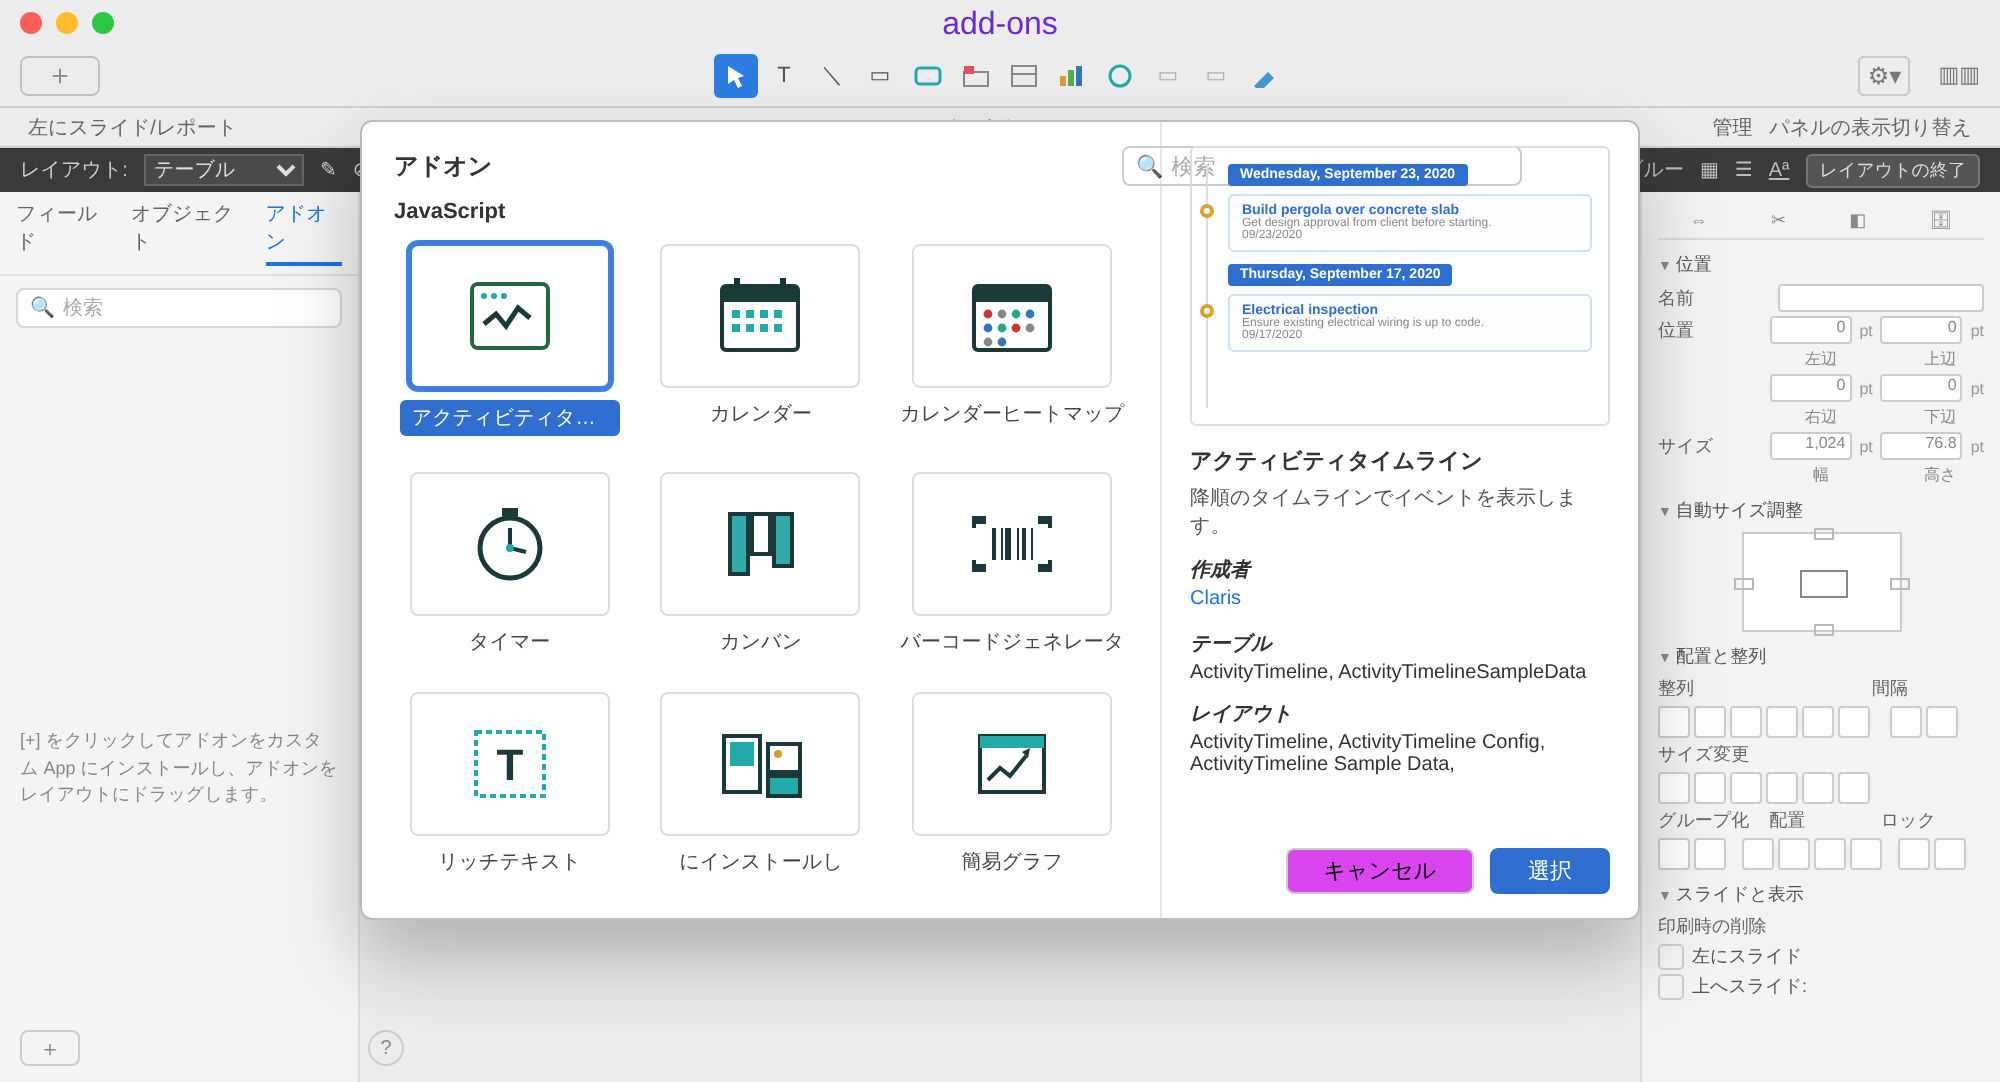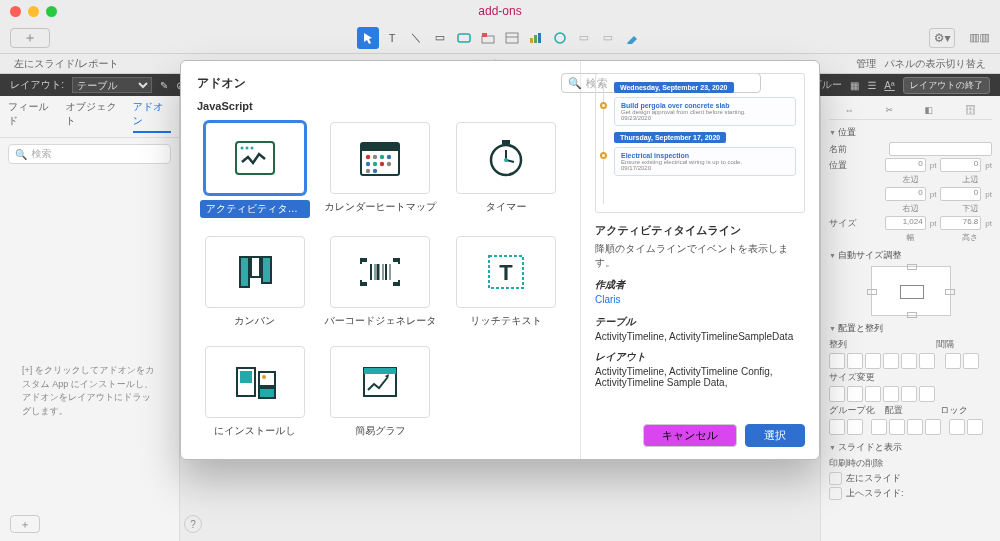--- a/index.html
+++ b/index.html
@@ -2,21 +2,21 @@
 <html><head>
 <meta charset="utf-8">
 <style>
 * { margin:0; padding:0; box-sizing:border-box; font-family:-apple-system,"Hiragino Sans",sans-serif; }
 body { width:1000px; height:541px; background:#ececec; overflow:hidden; position:relative; font-size:11px; color:#333; }
 
 
 .traffic { position:absolute; top:6px; left:10px; display:flex; gap:7px; }
 .traffic span { width:11px; height:11px; border-radius:50%; }
 .tl-r{background:#ff5f57}.tl-y{background:#ffbd2e}.tl-g{background:#28c940}
-.title { text-align:center; font-size:12px; color:#be185d; padding-top:4px; height:22px; }
+.title { text-align:center; font-size:16px; color:#6d28d9; padding-top:4px; height:22px; }
 .toolbar { height:32px; display:flex; align-items:center; justify-content:center; position:relative; background:#ececec; border-bottom:1px solid #d0d0d0; }
 .newtab { position:absolute; left:10px; width:40px; height:20px; border:1px solid #c3c3c3; border-radius:4px; display:flex; align-items:center; justify-content:center; color:#888; font-size:14px; }
 .tbar-icons { display:flex; gap:2px; }
 .tbar-icons span { width:22px; height:22px; display:flex; align-items:center; justify-content:center; border-radius:3px; color:#555; }
 .tbar-icons span.sel { background:#2b7de1; color:#fff; }
 .tbar-right { position:absolute; right:10px; display:flex; gap:14px; align-items:center; color:#777; }
 .gear { width:26px; height:20px; border:1px solid #c8c8c8; border-radius:3px; display:flex; align-items:center; justify-content:center; font-size:12px; }
 .subbar { height:20px; display:flex; align-items:center; justify-content:space-between; padding:0 14px; font-size:10px; color:#666; border-bottom:1px solid #d0d0d0; background:#ececec;}
 .subbar .center { position:absolute; left:50%; transform:translateX(-50%); }
 
@@ -24,21 +24,21 @@
 .darkstrip { height:22px; background:#3a3a3a; color:#ccc; display:flex; align-items:center; padding:0 10px; font-size:10px; gap:8px; }
 .darkstrip select { background:#4a4a4a; border:1px solid #666; color:#ddd; font-size:10px; height:16px; width:80px;}
 .darkstrip .peek { margin-left:auto; color:#bbb; display:flex; gap:8px; align-items:center;}
 .exitbtn{background:#555;border:1px solid #777;color:#ddd;border-radius:3px;font-size:9px;padding:1px 6px;}
 
 
 .leftcol { position:absolute; left:0; top:96px; width:180px; bottom:0; background:#f4f4f4; border-right:1px solid #ddd; }
 .tabs { display:flex; font-size:10px; color:#666; padding:4px 8px; gap:10px; border-bottom:1px solid #e0e0e0;}
 .tabs .act{ color:#1a73e8; border-bottom:2px solid #1a73e8; padding-bottom:3px;}
 .searchsm { margin:6px 8px; height:20px; border:1px solid #d8d8d8; border-radius:4px; background:#fff; display:flex; align-items:center; padding:0 6px; color:#aaa; font-size:10px; gap:4px;}
-.hint { padding:0 22px; margin-top:200px; font-size:9px; color:#888; line-height:1.5;}
+.hint { padding:0 10px; margin-top:200px; font-size:9px; color:#888; line-height:1.5;}
 .plusbtn{position:absolute;left:10px;bottom:8px;width:30px;height:18px;border:1px solid #ccc;border-radius:4px;display:flex;align-items:center;justify-content:center;color:#888;}
 .helpbtn{position:absolute;left:184px;bottom:8px;width:18px;height:18px;border:1px solid #ccc;border-radius:50%;display:flex;align-items:center;justify-content:center;color:#888;font-size:10px;}
 
 
 .inspector { position:absolute; right:0; top:96px; width:180px; bottom:0; background:#f3f3f3; border-left:1px solid #ddd; padding:4px 8px; font-size:9px; color:#555; overflow:hidden;}
 .insp-icons{display:flex;justify-content:space-around;height:20px;align-items:center;color:#888;border-bottom:1px solid #ddd;margin-bottom:4px;}
 .sect{font-size:9px;color:#555;margin-top:6px;margin-bottom:3px;}
 .sect::before{content:"▼ ";font-size:7px;color:#888;}
 .row{display:flex;align-items:center;gap:4px;margin:2px 0;}
 .lbl{width:56px;color:#666;font-size:9px;}
@@ -313,20 +313,41 @@
               <rect x="6" y="4" width="38" height="32" rx="3" fill="#fff" stroke="#264" stroke-width="2"></rect>
               <circle cx="12" cy="10" r="1.5" fill="#2aa"></circle>
               <circle cx="17" cy="10" r="1.5" fill="#2aa"></circle>
               <circle cx="22" cy="10" r="1.5" fill="#2aa"></circle>
               <path d="M12 24l6-5 5 6 6-9 6 5" fill="none" stroke="#1a3a3a" stroke-width="2.5"></path>
             </svg>
           </div>
         <div class="cap">アクティビティタイムライン</div>
       </div>
 
+      <div class="card">
+        <div class="thumb">
+            <svg width="46" height="42" viewBox="0 0 46 42">
+              <rect x="4" y="6" width="38" height="32" rx="2" fill="#fff" stroke="#1a3a3a" stroke-width="2"></rect>
+              <rect x="4" y="6" width="38" height="8" fill="#1a3a3a"></rect>
+              <rect x="10" y="2" width="3" height="7" fill="#1a3a3a"></rect>
+              <rect x="33" y="2" width="3" height="7" fill="#1a3a3a"></rect>
+              <g fill="#2aa">
+                <rect x="9" y="18" width="4" height="4"></rect>
+                <rect x="16" y="18" width="4" height="4"></rect>
+                <rect x="23" y="18" width="4" height="4"></rect>
+                <rect x="30" y="18" width="4" height="4"></rect>
+                <rect x="9" y="25" width="4" height="4"></rect>
+                <rect x="16" y="25" width="4" height="4"></rect>
+                <rect x="23" y="25" width="4" height="4"></rect>
+                <rect x="30" y="25" width="4" height="4"></rect>
+              </g>
+            </svg>
+          </div>
+        <div class="cap">カレンダー</div>
+      </div>
 
       <div class="card">
         <div class="thumb">
             <svg width="46" height="42" viewBox="0 0 46 42">
               <rect x="4" y="6" width="38" height="32" rx="2" fill="#fff" stroke="#1a3a3a" stroke-width="2"></rect>
               <rect x="4" y="6" width="38" height="8" fill="#1a3a3a"></rect>
               <g>
                 <circle cx="11" cy="20" r="2.2" fill="#c33"></circle>
                 <circle cx="18" cy="20" r="2.2" fill="#888"></circle>
                 <circle cx="25" cy="20" r="2.2" fill="#2a8"></circle>

